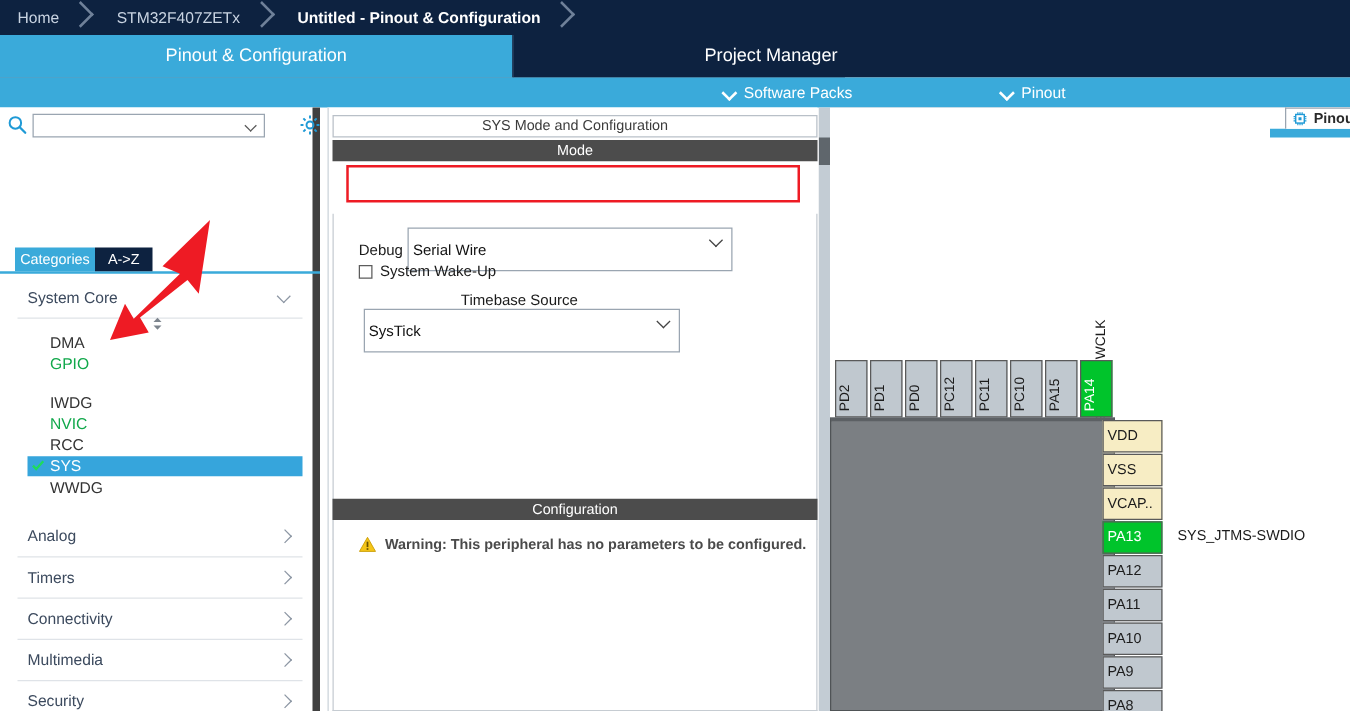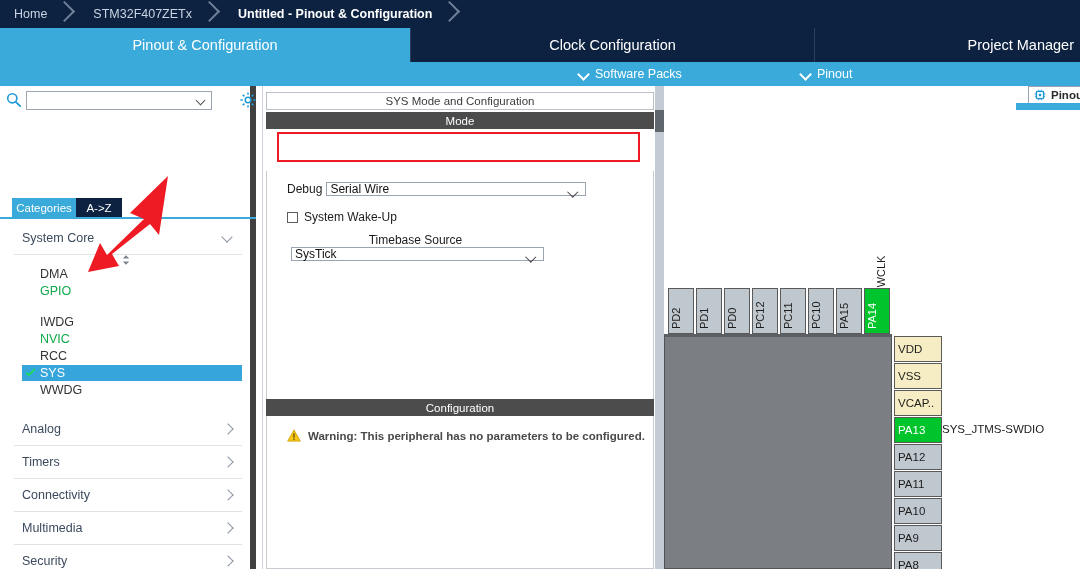--- a/index.html
+++ b/index.html
@@ -156,21 +156,21 @@
     background:#4c4c4c;color:#ffffff;font-size:11.5px;
     display:flex;align-items:center;justify-content:center;box-sizing:border-box;
   }
   .modebody{
     position:absolute;left:3px;top:128px;width:388px;height:260px;
     background:#ffffff;border:1px solid #c6ccd2;border-top:0;box-sizing:border-box;margin-top:42px;
   }
   .fieldrow{position:absolute;display:flex;align-items:center;}
   .flabel{font-size:12px;color:#1b1b1b;white-space:nowrap;}
   .combo{
-    height:14px;border:1px solid #9aa5b1;background:#ffffff;
+    height:35px;border:1px solid #9aa5b1;background:#ffffff;
     display:flex;align-items:center;position:relative;box-sizing:border-box;
   }
   .combo .cval{font-size:12px;color:#111;padding-left:3px;}
   .combo .carr{position:absolute;right:6px;top:5px;width:10px;height:10px;}
   .combo .carr::before{
     content:"";position:absolute;left:0;top:0;width:6.5px;height:6.5px;
     border-bottom:1.4px solid #444;border-right:1.4px solid #444;
     transform:rotate(45deg);
   }
   .cbox{
@@ -216,21 +216,20 @@
   .pin-top.green .ptxt{color:#ffffff;}
   .chipbody{
     position:absolute;background:#7b7f83;border:1px solid #4f5356;
     border-top:3px solid #5c6064;box-sizing:border-box;
   }
   .pin-right{
     position:absolute;width:48px;height:26px;border:1px solid #5a5a5a;
     box-sizing:border-box;background:#c0c8cf;
     display:flex;align-items:center;font-size:11.5px;color:#1c1c1c;
     padding-left:3px;
-    margin-left:12px;
   }
   .pin-right.cream{background:#f7edc4;}
   .pin-right.green{background:#00c42b;color:#ffffff;}
   .sidelabel{
     position:absolute;font-size:11.5px;color:#1c1c1c;white-space:nowrap;
   }
 
   
   .pintab{
     position:absolute;left:1028px;top:86px;height:17px;
@@ -262,23 +261,20 @@
     <div class="crumb-sep"></div>
     <div class="crumb active">
       <span>Untitled - Pinout &amp; Configuration</span>
     </div>
     <div class="crumb-sep"></div>
   </div>
 
   <div class="tabrow">
     <div class="mtab sel" style="width:410px">
       <span>Pinout &amp; Configuration</span>
-    </div>
-    <div class="mtab unsel" style="width:404px">
-      <span>Clock Configuration</span>
     </div>
     <div class="mtab unsel" style="width:266px;justify-content:flex-end;padding-right:6px">
       <span>Project Manager</span>
     </div>
   </div>
 
   <div class="subrow">
     <div class="subtab" style="left:578px">
       <span class="chev"></span>
       <span>Software Packs</span>

